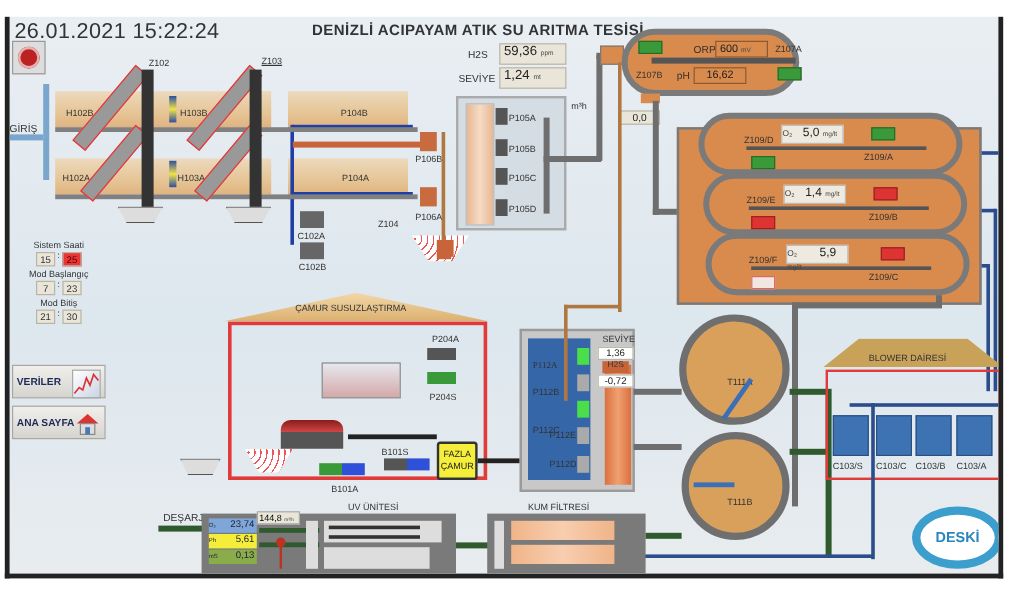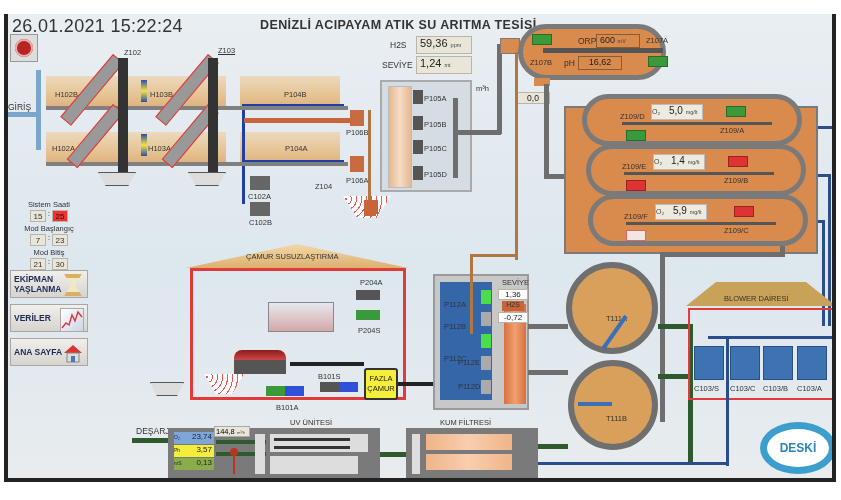--- a/index.html
+++ b/index.html
@@ -174,21 +174,21 @@
     <span class="unit">mg/lt</span>
   </div>
   <div class="abs mixer-r" style="left:720px;top:142px;"></div>
   <div class="abs mixer-r" style="left:618px;top:166px;"></div>
 
   <div class="abs" style="left:618px;top:208px;width:150px;height:3px;background:#555;"></div>
   <div class="abs lbl-sm" style="left:616px;top:198px;">Z109/F</div>
   <div class="abs lbl-sm" style="left:716px;top:212px;">Z109/C</div>
   <div class="abs o2box" style="left:647px;top:190px;width:52px;height:16px;">
     <span class="unit" style="font-size:7px;">O₂</span>
-    <span style="margin-left:6px;">5,9</span>
+    <span style="margin-left:16px;">5,9</span>
     <span class="unit">mg/lt</span>
   </div>
   <div class="abs mixer-r" style="left:726px;top:192px;"></div>
   <div class="abs" style="left:618px;top:216px;width:18px;height:9px;background:#f2e6e0;border:1px solid #d66;"></div>
 
   <div class="abs navy-pipe" style="left:810px;top:112px;width:20px;height:3px;"></div>
   <div class="abs navy-pipe" style="left:826px;top:112px;width:3px;height:200px;"></div>
   <div class="abs navy-pipe" style="left:810px;top:160px;width:12px;height:3px;"></div>
   <div class="abs navy-pipe" style="left:820px;top:160px;width:3px;height:152px;"></div>
   <div class="abs navy-pipe" style="left:810px;top:206px;width:6px;height:3px;"></div>
@@ -211,24 +211,20 @@
       <div class="time-box">23</div>
     </div>
     <div class="lbl-sm" style="text-align:center;margin-top:2px;">Mod Bitiş</div>
     <div style="display:flex;gap:2px;justify-content:center;margin-top:1px;">
       <div class="time-box">21</div>
       <span style="font-size:7px;">:</span>
       <div class="time-box">30</div>
     </div>
   </div>
 
-  <div class="btn" style="top:256px;">
-    <span style="width:50px;line-height:10px;">EKİPMAN YAŞLANMA</span>
-    <span class="ico" style="background:linear-gradient(180deg,#d8b060 0 20%,#f0e6c8 20% 80%,#d8b060 80%);clip-path:polygon(10% 0,90% 0,60% 50%,90% 100%,10% 100%,40% 50%);"></span>
-  </div>
   <div class="btn" style="top:290px;">
     <span>VERİLER</span>
     <span class="ico" style="background:linear-gradient(135deg,#fff,#c9d4e4);border:1px solid #aaa;">
       <svg width="22" height="22" viewBox="0 0 22 22">
           <polyline points="1,19 5,14 8,16 11,6 14,12 17,3 21,8" fill="none" stroke="#d33" stroke-width="1.4"></polyline>
         </svg>
     </span>
   </div>
   <div class="btn" style="top:324px;">
     <span>ANA SAYFA</span>
@@ -263,21 +259,21 @@
   <div class="abs" style="left:196px;top:360px;width:40px;height:20px;background:repeating-radial-gradient(circle at 3px 3px,#e55 0 1px,#fff 1px 5px);clip-path:polygon(0 0,100% 0,70% 100%,30% 100%);"></div>
   <div class="abs" style="left:142px;top:368px;width:32px;height:12px;background:#ddd;border:1px solid #555;clip-path:polygon(0 0,100% 0,80% 100%,20% 100%);"></div>
 
   <div class="abs" style="left:425px;top:260px;width:96px;height:136px;background:#c8c8c8;border:2px solid #9a9a9a;box-sizing:border-box;"></div>
   <div class="abs" style="left:432px;top:268px;width:52px;height:118px;background:#3567a8;"></div>
   <div class="abs" style="left:496px;top:290px;width:22px;height:100px;background:linear-gradient(90deg,#d97040,#f0a070,#d97040);"></div>
   <div class="abs lbl-sm" style="left:494px;top:264px;">SEVİYE</div>
   <div class="abs valbox" style="left:490px;top:275px;width:30px;height:11px;font-size:8px;text-align:center;line-height:9px;background:#fff;">1,36</div>
   <div class="abs" style="left:494px;top:287px;width:22px;height:10px;font-size:7px;text-align:center;background:#c8643a;color:#333;">H2S</div>
   <div class="abs valbox" style="left:490px;top:298px;width:30px;height:11px;font-size:8px;text-align:center;line-height:9px;background:#fff;">-0,72</div>
-  <div class="abs lbl-sm" style="left:436px;top:286px;">P112A</div>
+  <div class="abs lbl-sm" style="left:436px;top:286px;font-family:Liberation Serif, serif;">P112A</div>
   <div class="abs lbl-sm" style="left:436px;top:308px;">P112B</div>
   <div class="abs lbl-sm" style="left:436px;top:340px;">P112C</div>
   <div class="abs lbl-sm" style="left:450px;top:344px;">P112E</div>
   <div class="abs lbl-sm" style="left:450px;top:368px;">P112D</div>
   <div class="abs" style="left:473px;top:276px;width:10px;height:14px;background:#4ade4a;"></div>
   <div class="abs" style="left:473px;top:298px;width:10px;height:14px;background:#aaa;"></div>
   <div class="abs" style="left:473px;top:320px;width:10px;height:14px;background:#4ade4a;"></div>
   <div class="abs" style="left:473px;top:342px;width:10px;height:14px;background:#aaa;"></div>
   <div class="abs" style="left:473px;top:366px;width:10px;height:14px;background:#aaa;"></div>
   <div class="abs brown-pipe" style="left:462px;top:240px;width:3px;height:80px;"></div>
@@ -317,21 +313,21 @@
   <div class="abs lbl" style="left:128px;top:412px;">DEŞARJ</div>
   <div class="abs green-pipe" style="left:124px;top:424px;width:40px;height:5px;"></div>
 
   <div class="abs" style="left:160px;top:414px;width:212px;height:52px;background:#7a7a7a;"></div>
   <div class="abs" style="left:166px;top:418px;width:40px;height:12px;background:#7fa6d8;font-size:8px;color:#223;">
     <span style="font-size:5px;">O₂</span>
     <span style="float:right;margin-right:2px;">23,74</span>
   </div>
   <div class="abs" style="left:166px;top:431px;width:40px;height:12px;background:#f4ee3a;font-size:8px;color:#223;">
     <span style="font-size:5px;">Ph</span>
-    <span style="float:right;margin-right:2px;">3,57</span>
+    <span style="float:right;margin-right:2px;">5,61</span>
   </div>
   <div class="abs" style="left:166px;top:444px;width:40px;height:12px;background:#8aac4a;font-size:8px;color:#223;">
     <span style="font-size:5px;">mS</span>
     <span style="float:right;margin-right:2px;">0,13</span>
   </div>
   <div class="abs" style="left:206px;top:412px;width:36px;height:11px;background:#e9e5d8;border:1px solid #aaa;font-size:7.5px;box-sizing:border-box;padding-left:1px;">
     <span>144,8</span>
     <span class="unit" style="font-size:4px;">m³/h</span>
   </div>
   <div class="abs green-pipe" style="left:208px;top:426px;width:50px;height:4px;"></div>

